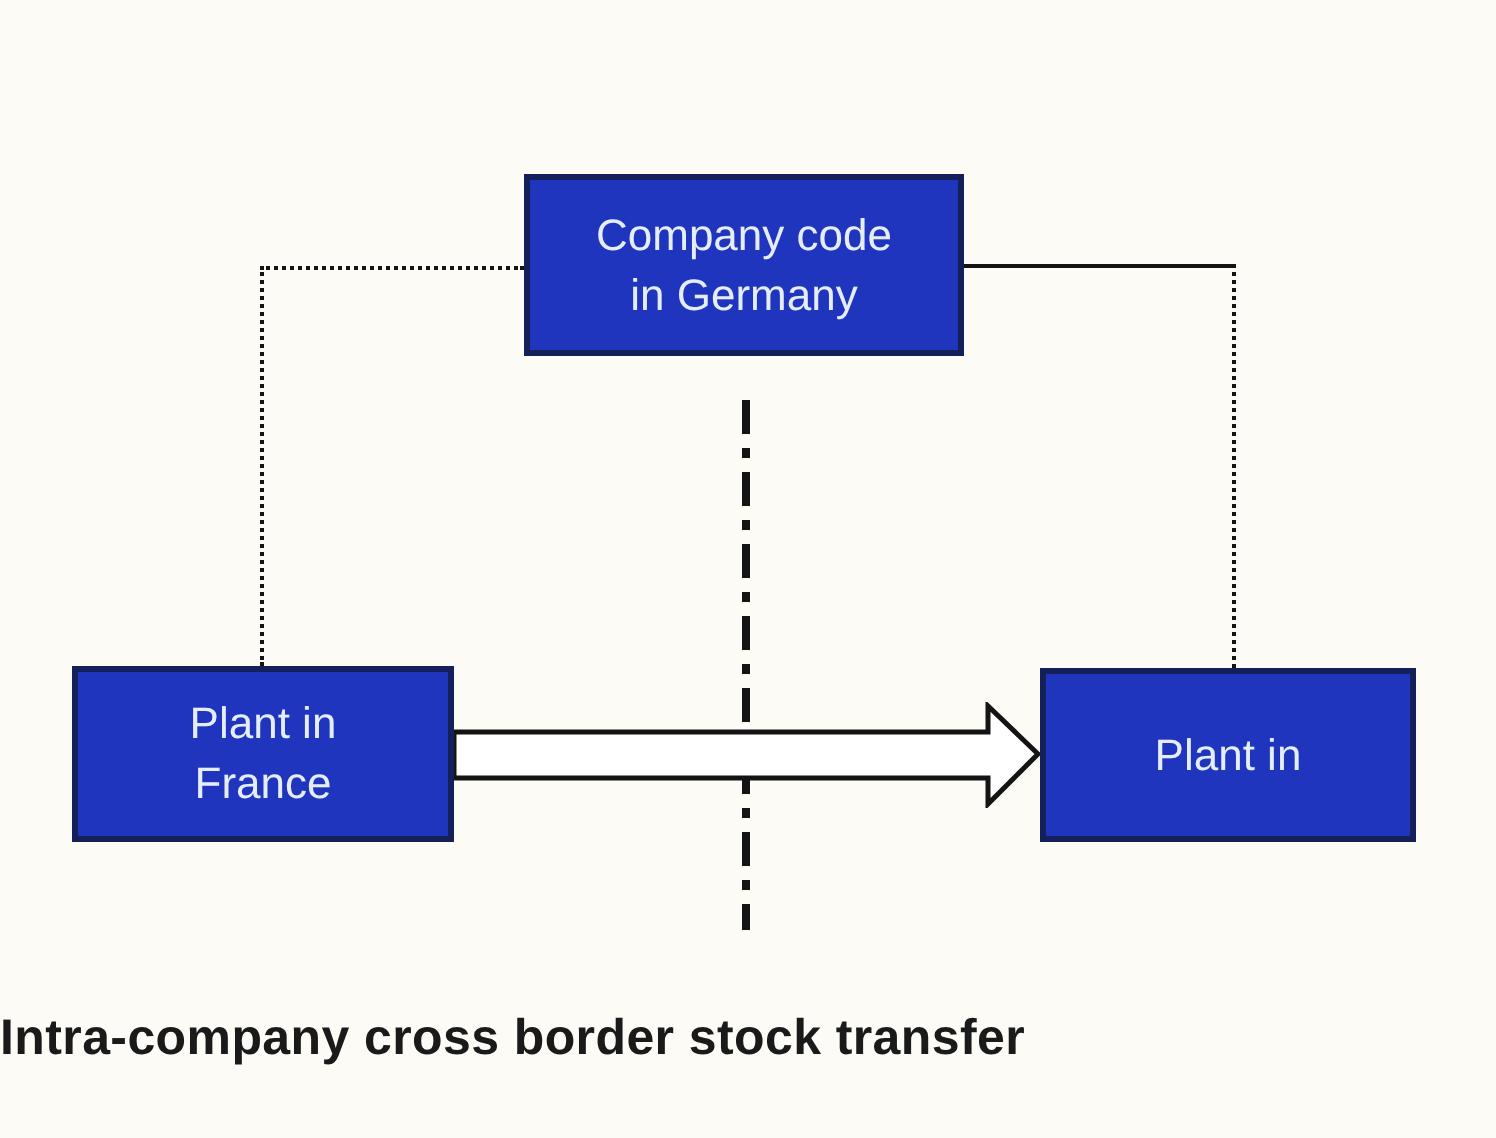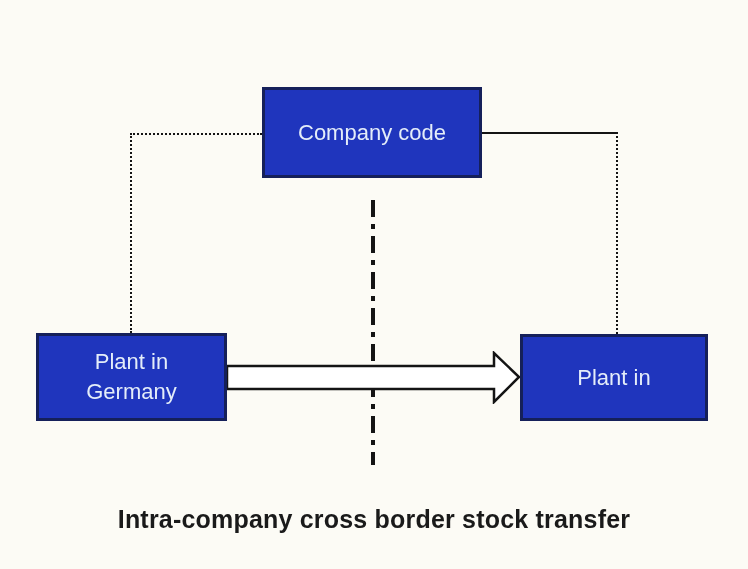--- a/index.html
+++ b/index.html
@@ -56,21 +56,20 @@
       var(--line) 0px, var(--line) 17px,
       transparent 17px, transparent 24px,
       var(--line) 24px, var(--line) 29px,
       transparent 29px, transparent 36px
     );
   }
   .arrow-wrap{position:absolute; left:226px; top:351px; width:296px; height:53px;}
   .caption{
     position:absolute;
     left:0; top:505px; width:748px;
-    text-align:center;
     font-size:25px;
     font-weight:bold;
     color:var(--title-color);
     letter-spacing:0.2px;
   }
 </style>
 </head>
 <body>
 
 <div class="canvas">
@@ -83,25 +82,26 @@
   <div class="conn border-line"></div>
 
   <div class="arrow-wrap">
     <svg width="296" height="53" viewBox="0 0 296 53">
       <polygon points="1,15 268,15 268,2 293,26 268,51 268,38 1,38" fill="#ffffff" stroke="#141414" stroke-width="2.5" stroke-linejoin="miter"></polygon>
     </svg>
   </div>
 
   <div class="node node-company">
     <span>Company code</span>
+    <span>in Germany</span>
   </div>
 
   <div class="node node-france">
     <span>Plant in</span>
-    <span>Germany</span>
+    <span>France</span>
   </div>
 
   <div class="node node-germany">
     <span>Plant in</span>
   </div>
 
   <div class="caption">Intra-company cross border stock transfer</div>
 
 </div>
 

